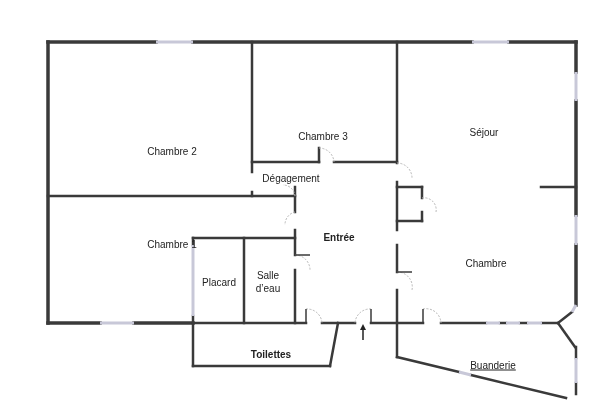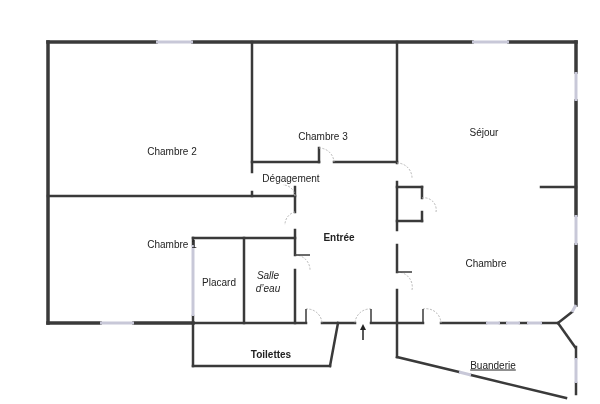--- a/index.html
+++ b/index.html
@@ -123,16 +123,16 @@
 </svg>
 
 <div class="label" style="left:172px;top:151px;">Chambre 2</div>
 <div class="label" style="left:323px;top:136px;">Chambre 3</div>
 <div class="label" style="left:484px;top:132px;">Séjour</div>
 <div class="label" style="left:291px;top:178px;">Dégagement</div>
 <div class="label" style="left:172px;top:220px;margin-top:24px;">Chambre 1</div>
 <div class="label" style="left:339px;top:237px;font-weight:bold;">Entrée</div>
 <div class="label" style="left:486px;top:263px;">Chambre</div>
 <div class="label" style="left:219px;top:282px;">Placard</div>
-<div class="label multi" style="left:268px;top:282px;font-style:italic;">Salle
+<div class="label multi" style="left:268px;top:282px;">Salle
 d’eau</div>
 <div class="label" style="left:271px;top:354px;font-weight:bold;">Toilettes</div>
 <div class="label" style="left:493px;top:365px;text-decoration:underline;">Buanderie</div>
 
 </body></html>

